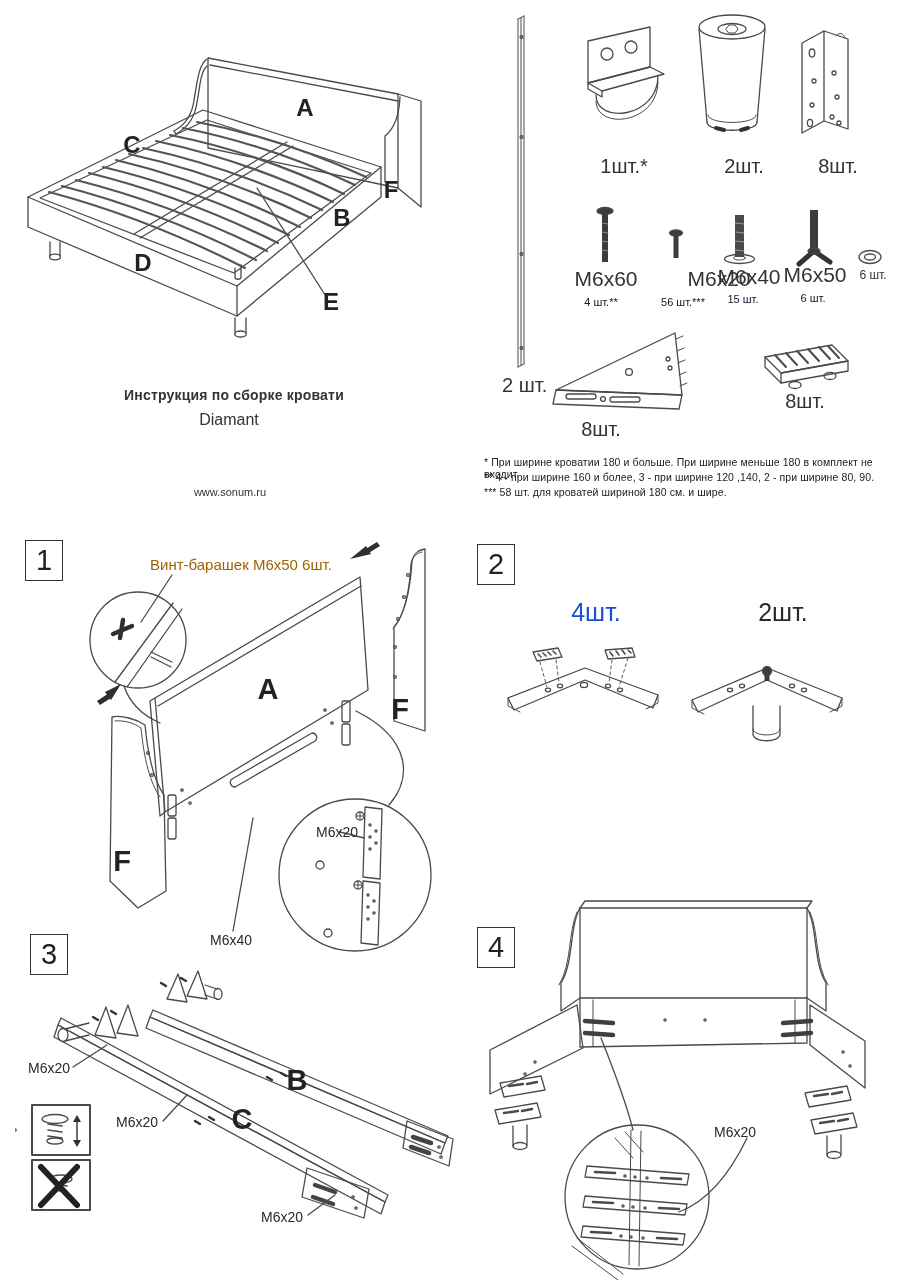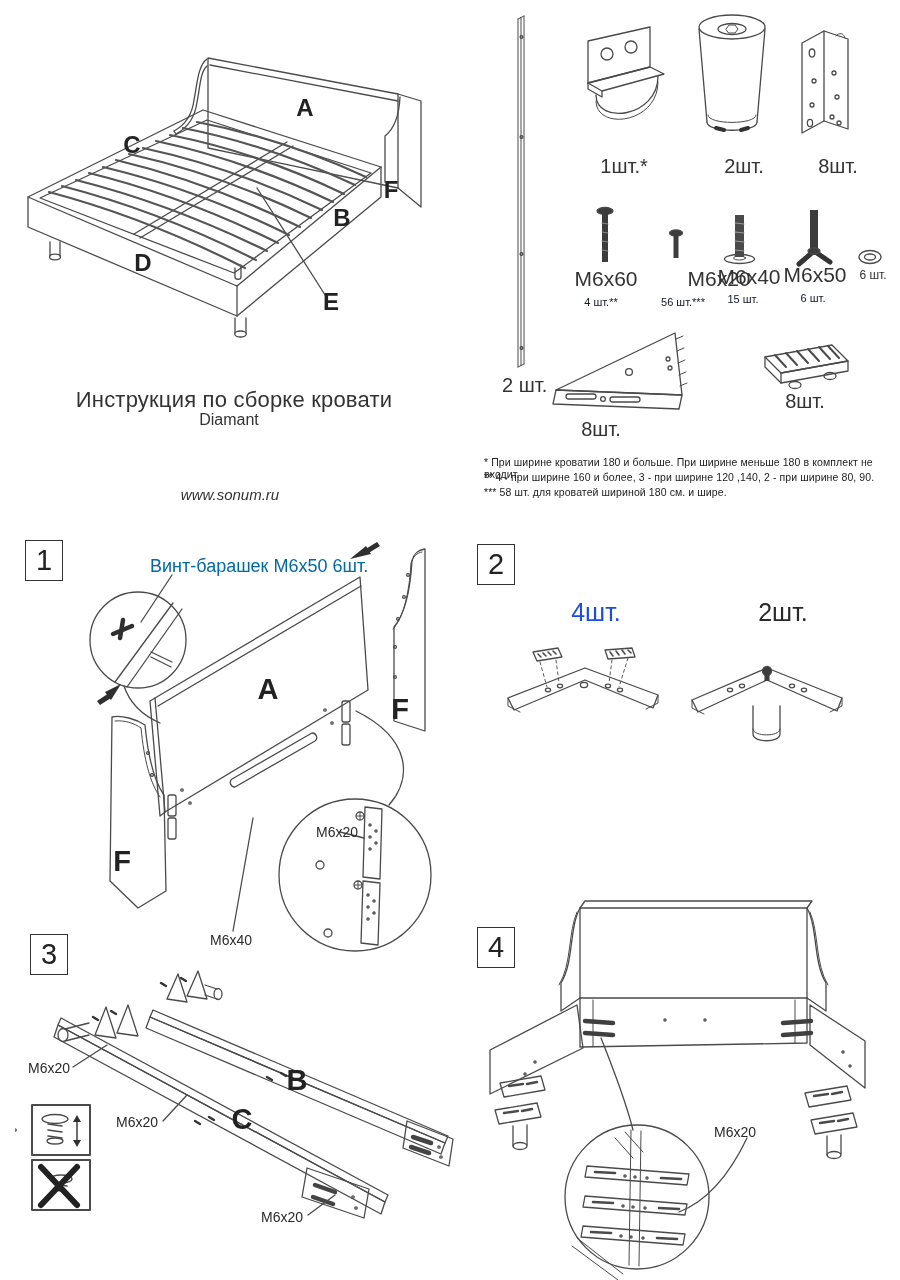--- a/index.html
+++ b/index.html
@@ -5,31 +5,31 @@
   * { margin:0; padding:0; box-sizing:border-box; }
   html,body { width:900px; height:1280px; }
   body {
     position:relative; background:#ffffff;
     font-family:"Liberation Sans", sans-serif; color:#2e2e2e;
     overflow:hidden;
   }
   .abs { position:absolute; }
   svg.abs { display:block; }
   .ctr { transform:translateX(-50%); white-space:nowrap; }
-  .title1 { font-size:22px; color:#333; letter-spacing:.2px; }
+  .title1 { font-size:14px; color:#333; letter-spacing:.2px;font-weight:bold; }
   .title2 { font-size:16px; color:#333; }
-  .site   { font-size:15px; color:#333;font-style:italic; }
+  .site   { font-size:11px; color:#333; }
   .letter { font-size:24px; font-weight:bold; color:#222; }
   .letter-lg { font-size:29px; font-weight:bold; color:#222; }
   .partname { font-size:21px; color:#333;text-align:right; }
   .qty-lg { font-size:20px; color:#333; }
   .qty-sm { font-size:11px; color:#0f172a; }
   .qty-xs { font-size:12px; color:#333; }
   .foot { font-size:10.5px; color:#222; letter-spacing:.1px; }
-  .callout { font-size:18px; color:#0369a1; }
+  .callout { font-size:15px; color:#a16207; }
   .small-lbl { font-size:14px; color:#2a2a2a; }
   .step-box {
     width:38px; height:41px; border:1.6px solid #333; background:#fff;
     display:flex; align-items:center; justify-content:center;
     font-size:29px; color:#222;
   }
 </style>
 </head>
 <body>
 

